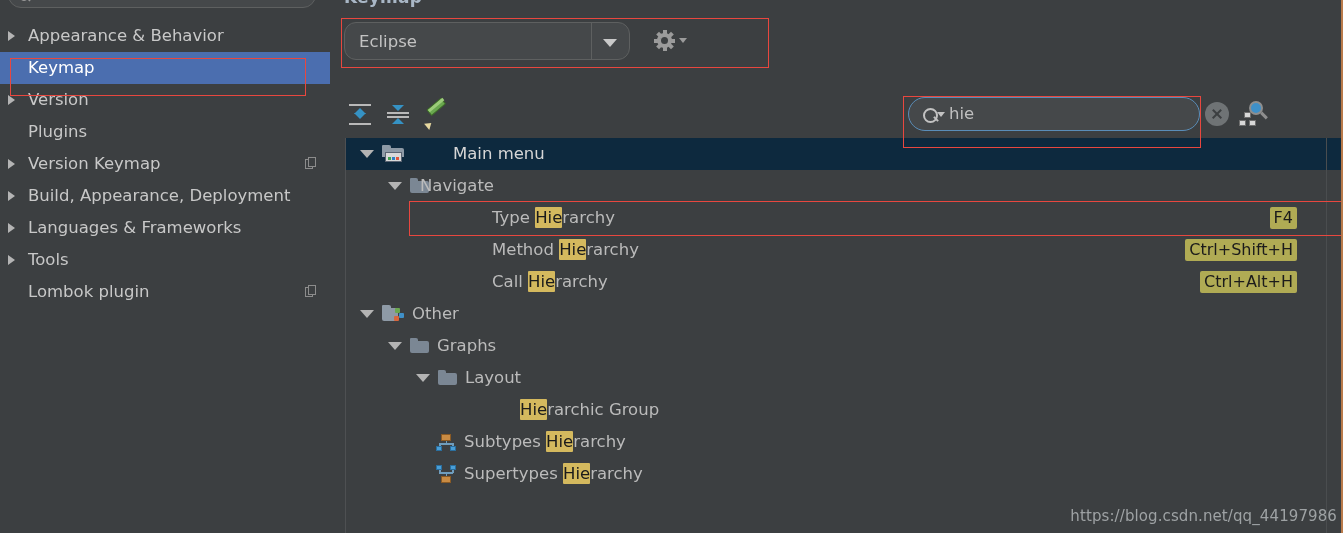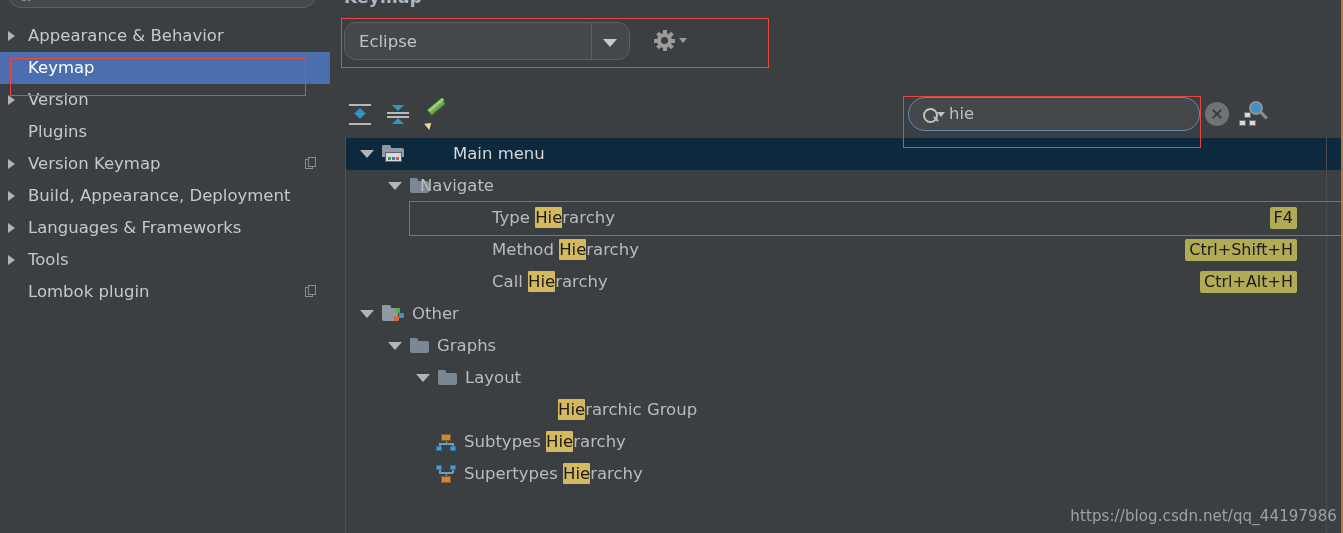--- a/index.html
+++ b/index.html
@@ -395,21 +395,21 @@
       </div>
       <div class="row">
         <span class="tarrow" style="left: 70px;"></span>
         <span class="folder" style="left: 92px;">
           <i class="tab"></i>
           <i class="bd"></i>
         </span>
         <span class="label" style="left: 119px;">Layout</span>
       </div>
       <div class="row">
-        <span class="label" style="left: 174px; margin-left: 38px;"><span class="hl">Hie</span>rarchic Group</span>
+        <span class="label" style="left: 174px;"><span class="hl">Hie</span>rarchic Group</span>
       </div>
       <div class="row">
         <span class="hico" style="left: 90px;">
           <i class="nd o" style="left:5px;top:1px;width:10px;height:7px"></i>
           <i class="ln" style="left:3px;top:10px;width:14px;height:1.5px"></i>
           <i class="ln" style="left:9.5px;top:8px;width:1.5px;height:3px"></i>
           <i class="ln" style="left:3px;top:10px;width:1.5px;height:3px"></i>
           <i class="ln" style="left:16px;top:10px;width:1.5px;height:3px"></i>
           <i class="nd b" style="left:0;top:13px;width:6px;height:5px"></i>
           <i class="nd b" style="left:14px;top:13px;width:6px;height:5px"></i>

